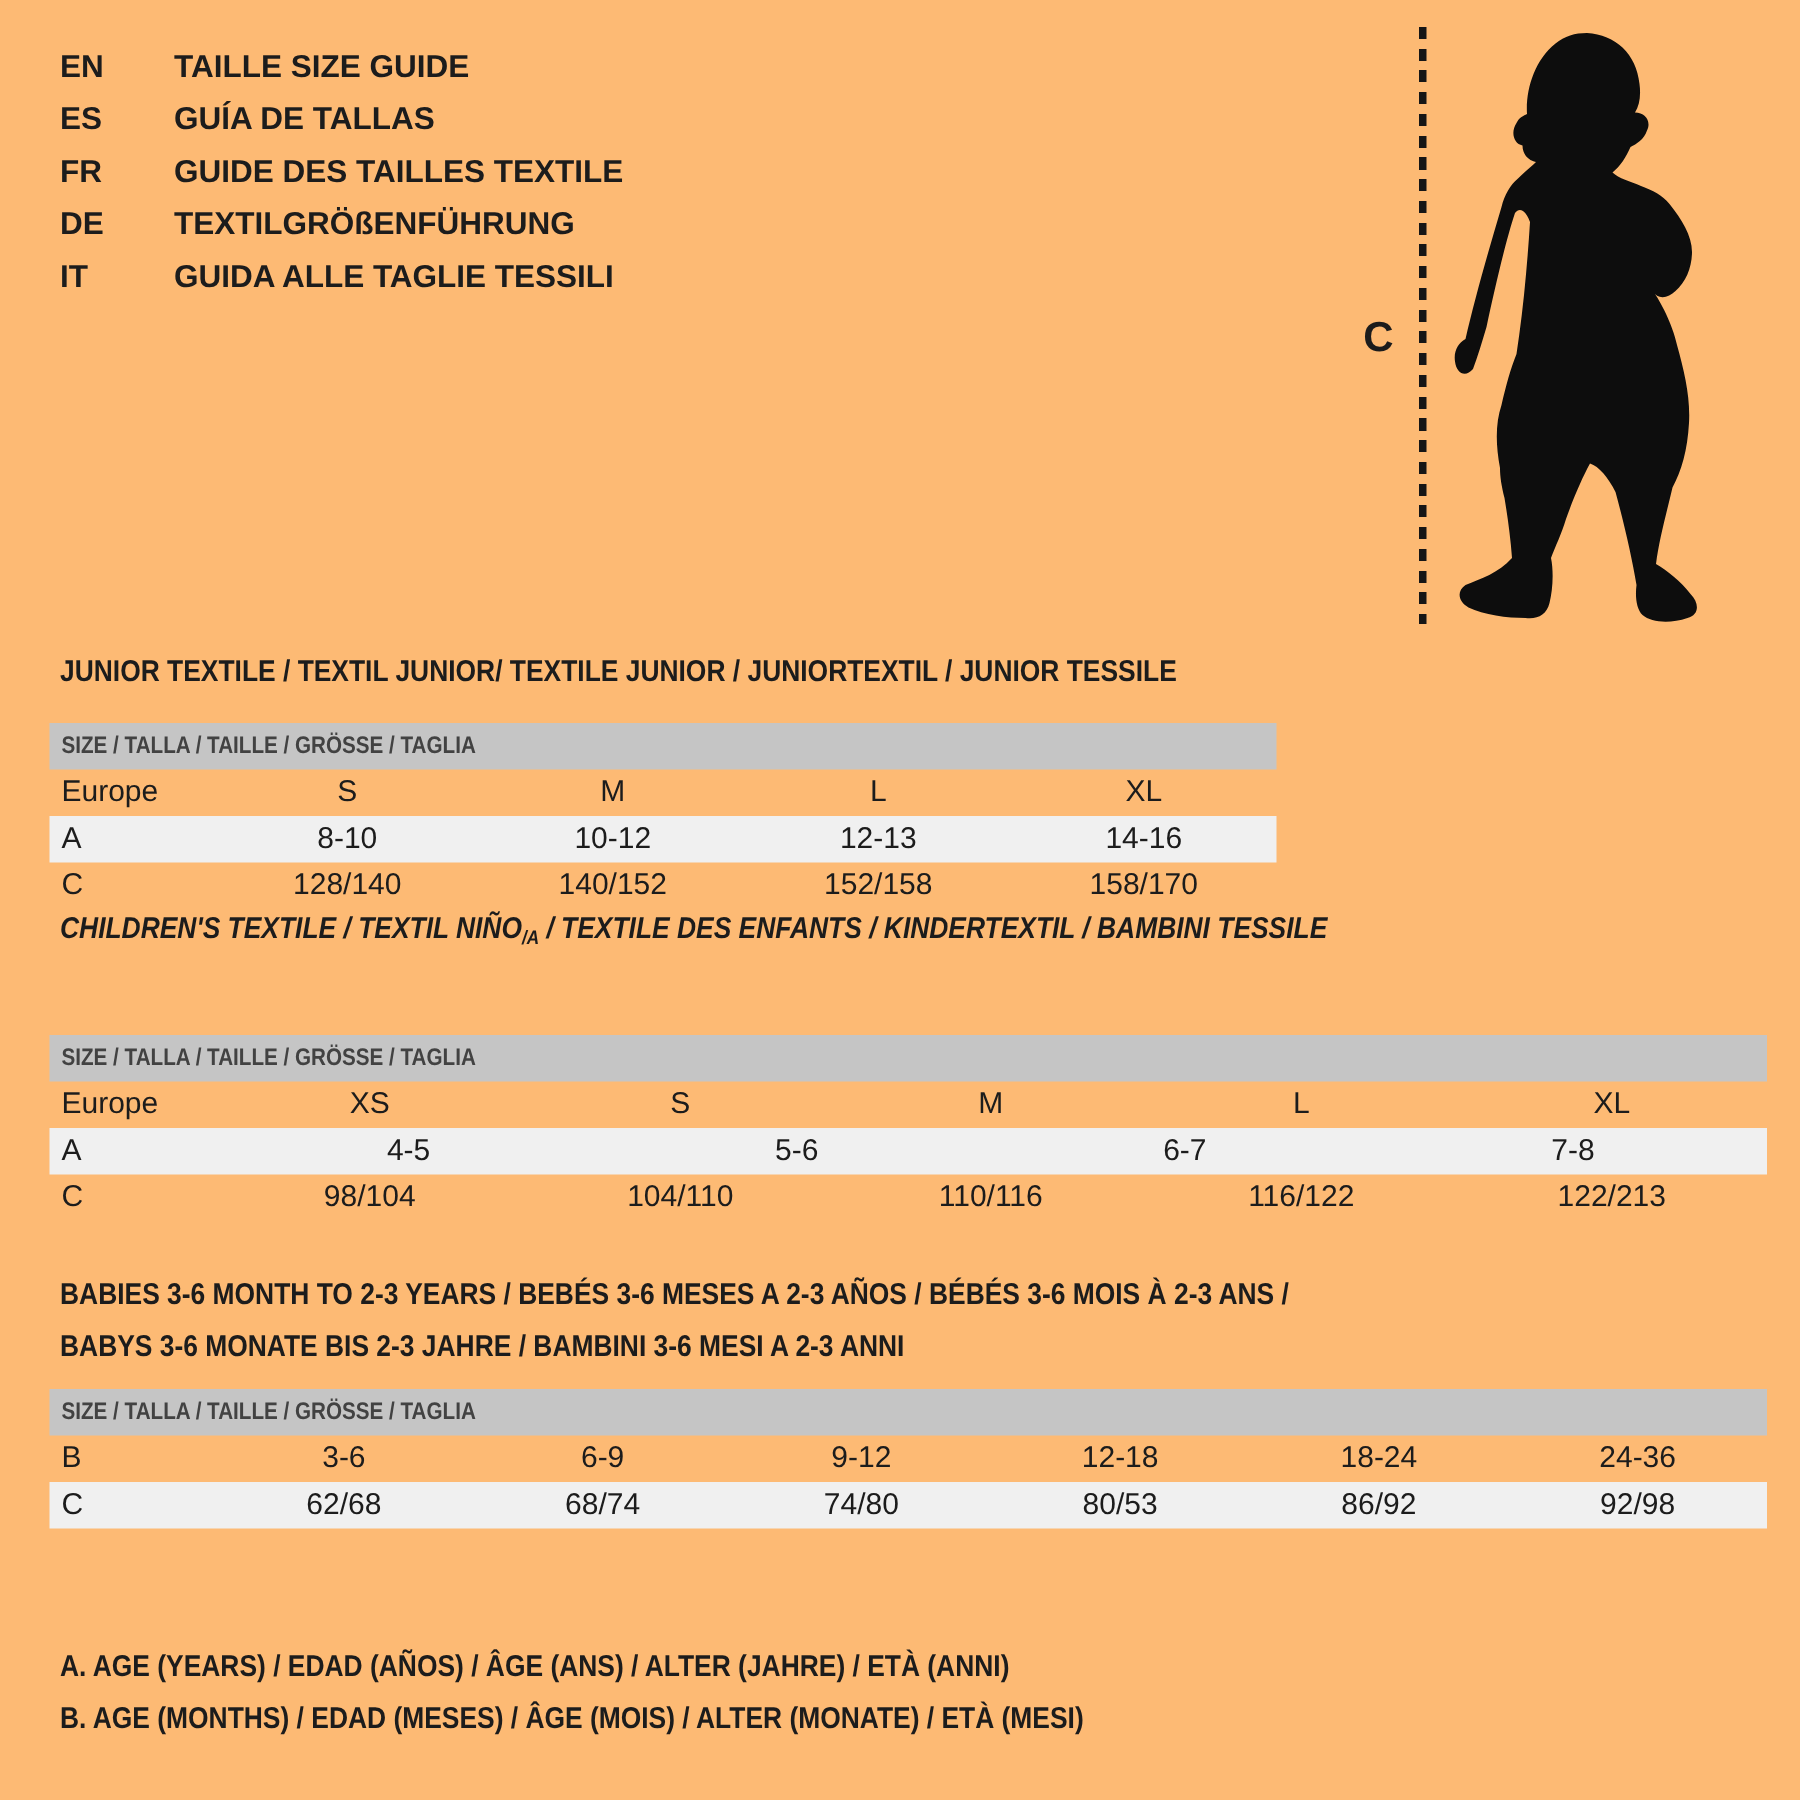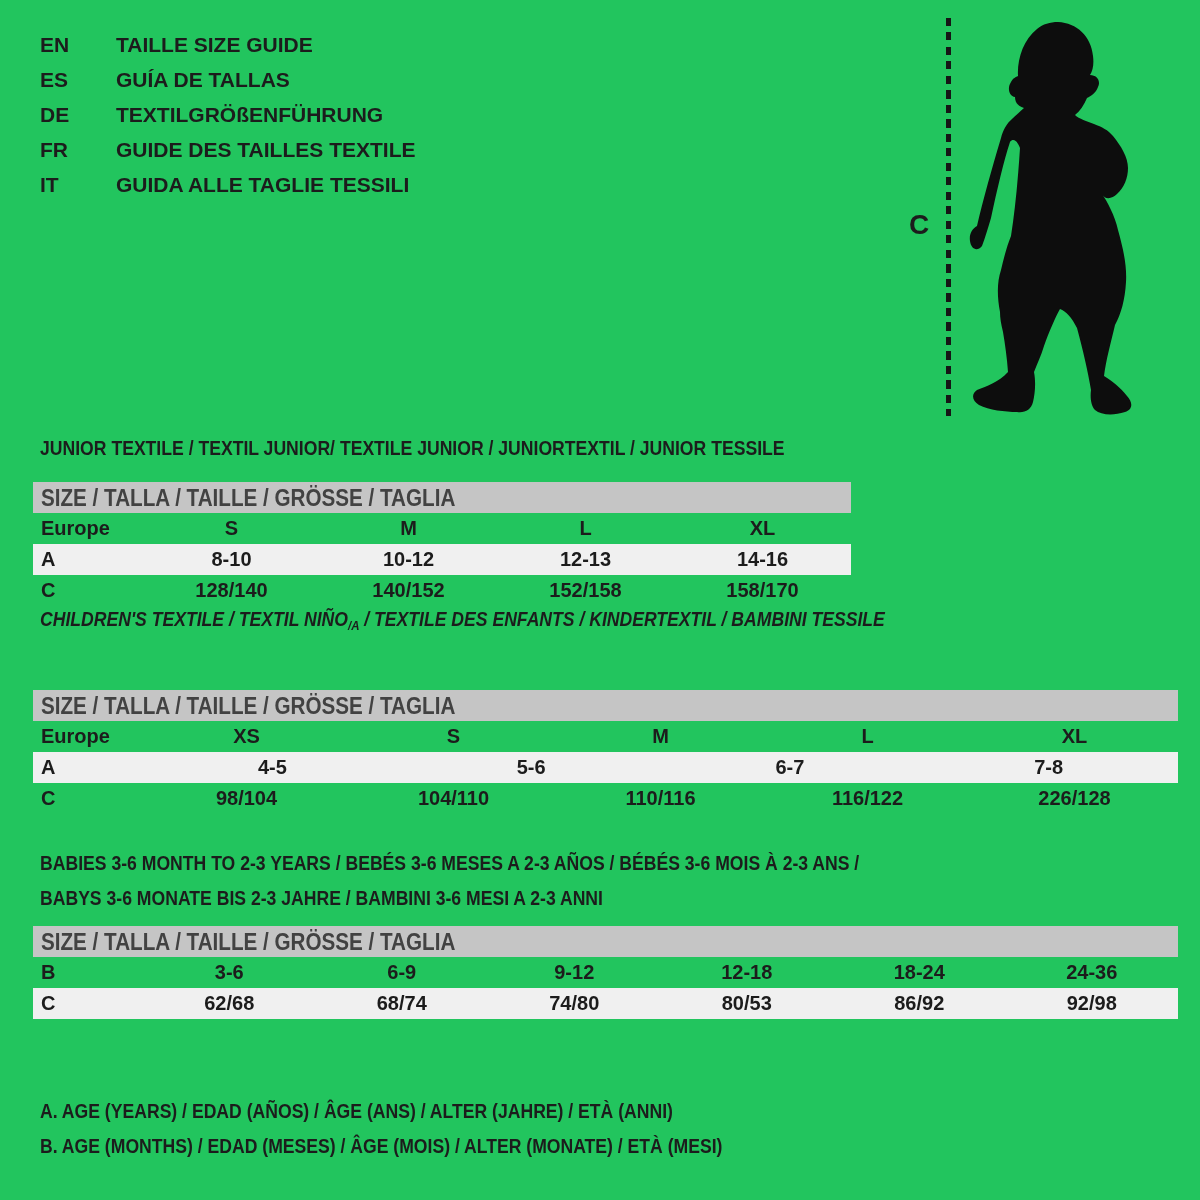--- a/index.html
+++ b/index.html
@@ -11,21 +11,21 @@
   }
   *{margin:0;padding:0;box-sizing:border-box;}
   html,body{background:#ffffff;}
   body{
     font-family:"Liberation Sans","DejaVu Sans",sans-serif;
     color:var(--text);
   }
   .page{
     position:relative;
     width:1200px;height:1200px;
-    background:#22c55e;
+    background:#fdba74;
     overflow:hidden;
   }
   
   .lang-block{position:absolute;left:40px;top:27px;}
   .lang-row{display:flex;line-height:35px;font-size:21px;font-weight:bold;}
   .lang-code{width:76px;}
   .lang-title{white-space:nowrap;}
   
   .dash-line{
     position:absolute;left:946px;top:18px;width:5px;height:398px;
@@ -41,25 +41,25 @@
   .sec-title{
     position:absolute;left:40px;
     font-size:20px;font-weight:bold;line-height:23px;white-space:nowrap;
   }
   .cond{display:inline-block;transform:scaleX(0.88);transform-origin:0 50%;white-space:nowrap;}
   .sub{font-size:13px;vertical-align:-4px;}
   
   .stable{position:absolute;left:33px;}
   .thead{
     height:31px;line-height:31px;background:var(--header-bar-bg);
-    color:var(--header-bar-text);font-size:24px;font-weight:bold;
+    color:var(--header-bar-text);font-size:16px;font-weight:bold;
     padding-left:8px;white-space:nowrap;
   }
   .thead .cond{transform:scaleX(0.86);}
-  .trow{display:flex;height:31px;line-height:31px;font-size:20px;font-weight:bold;}
+  .trow{display:flex;height:31px;line-height:31px;font-size:20px;font-weight:normal;}
   .trow.alt{background:var(--row-alt-bg);}
   .tlabel{width:110px;padding-left:8px;}
   .tcell{flex:1;text-align:center;}
   
   .legend{position:absolute;left:40px;top:1066px;margin-top:28px;}
   .legend-line{line-height:35px;font-size:20px;font-weight:bold;white-space:nowrap;}
 </style>
 </head>
 <body>
 
@@ -68,26 +68,26 @@
   <div class="lang-block">
     <div class="lang-row">
       <span class="lang-code">EN</span>
       <span class="lang-title">TAILLE SIZE GUIDE</span>
     </div>
     <div class="lang-row">
       <span class="lang-code">ES</span>
       <span class="lang-title">GUÍA DE TALLAS</span>
     </div>
     <div class="lang-row">
+      <span class="lang-code">FR</span>
+      <span class="lang-title">GUIDE DES TAILLES TEXTILE</span>
+    </div>
+    <div class="lang-row">
       <span class="lang-code">DE</span>
       <span class="lang-title">TEXTILGRÖßENFÜHRUNG</span>
-    </div>
-    <div class="lang-row">
-      <span class="lang-code">FR</span>
-      <span class="lang-title">GUIDE DES TAILLES TEXTILE</span>
     </div>
     <div class="lang-row">
       <span class="lang-code">IT</span>
       <span class="lang-title">GUIDA ALLE TAGLIE TESSILI</span>
     </div>
   </div>
 
   <div class="dash-line"></div>
   <div class="c-label">C</div>
   <svg class="toddler" width="172" height="398" viewBox="0 0 172 398">
@@ -168,21 +168,21 @@
       <span class="tcell">5-6</span>
       <span class="tcell">6-7</span>
       <span class="tcell">7-8</span>
     </div>
     <div class="trow">
       <span class="tlabel">C</span>
       <span class="tcell">98/104</span>
       <span class="tcell">104/110</span>
       <span class="tcell">110/116</span>
       <span class="tcell">116/122</span>
-      <span class="tcell">226/128</span>
+      <span class="tcell">122/213</span>
     </div>
   </div>
 
   <h2 class="sec-title" style="top:846px;line-height:35px;">
     <span class="cond">BABIES 3-6 MONTH TO 2-3 YEARS / BEBÉS 3-6 MESES A 2-3 AÑOS / BÉBÉS 3-6 MOIS À 2-3 ANS /</span><br>
     <span class="cond">BABYS 3-6 MONATE BIS 2-3 JAHRE / BAMBINI 3-6 MESI A 2-3 ANNI</span>
   </h2>
   <div class="stable" style="top:926px;width:1145px;">
     <div class="thead">
       <span class="cond">SIZE / TALLA / TAILLE / GRÖSSE / TAGLIA</span>

